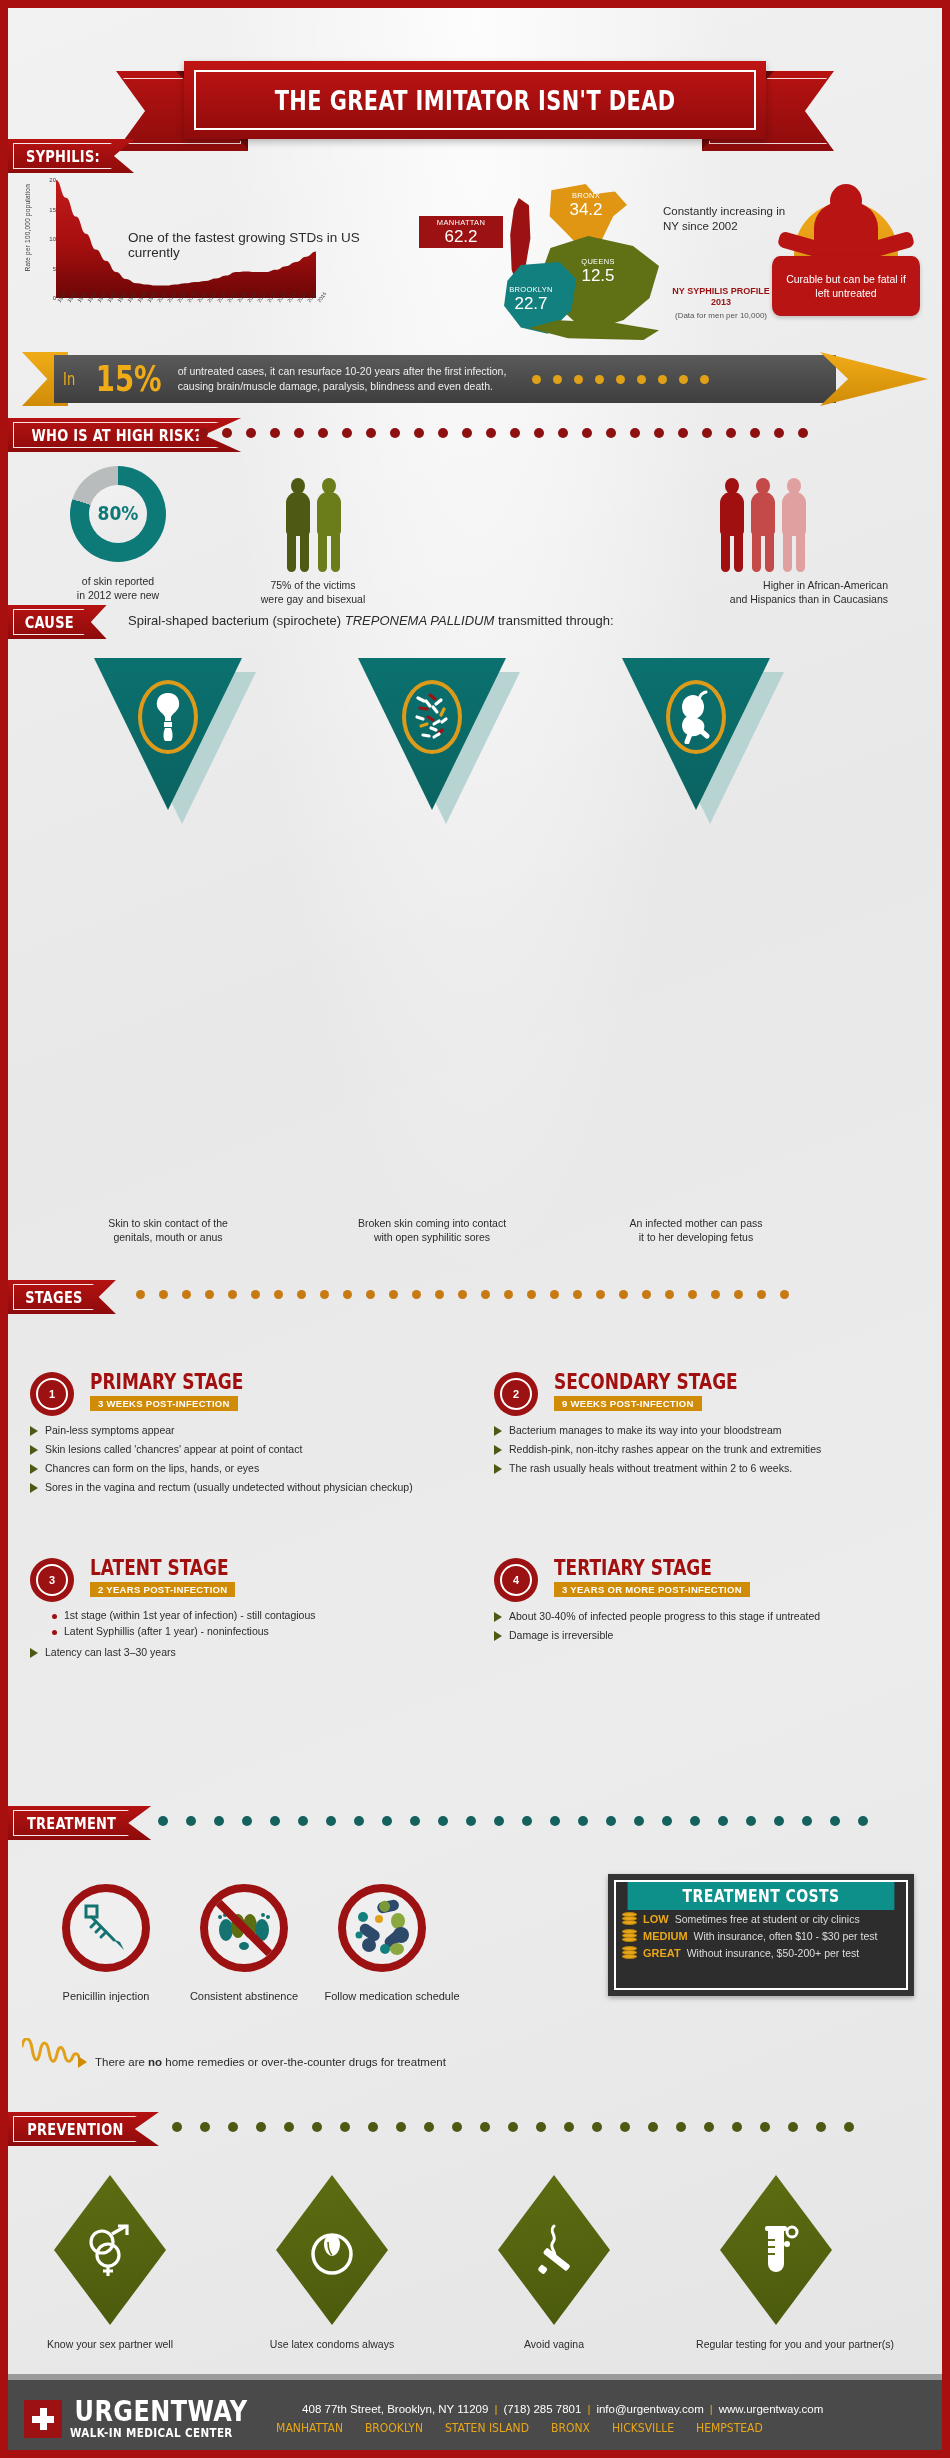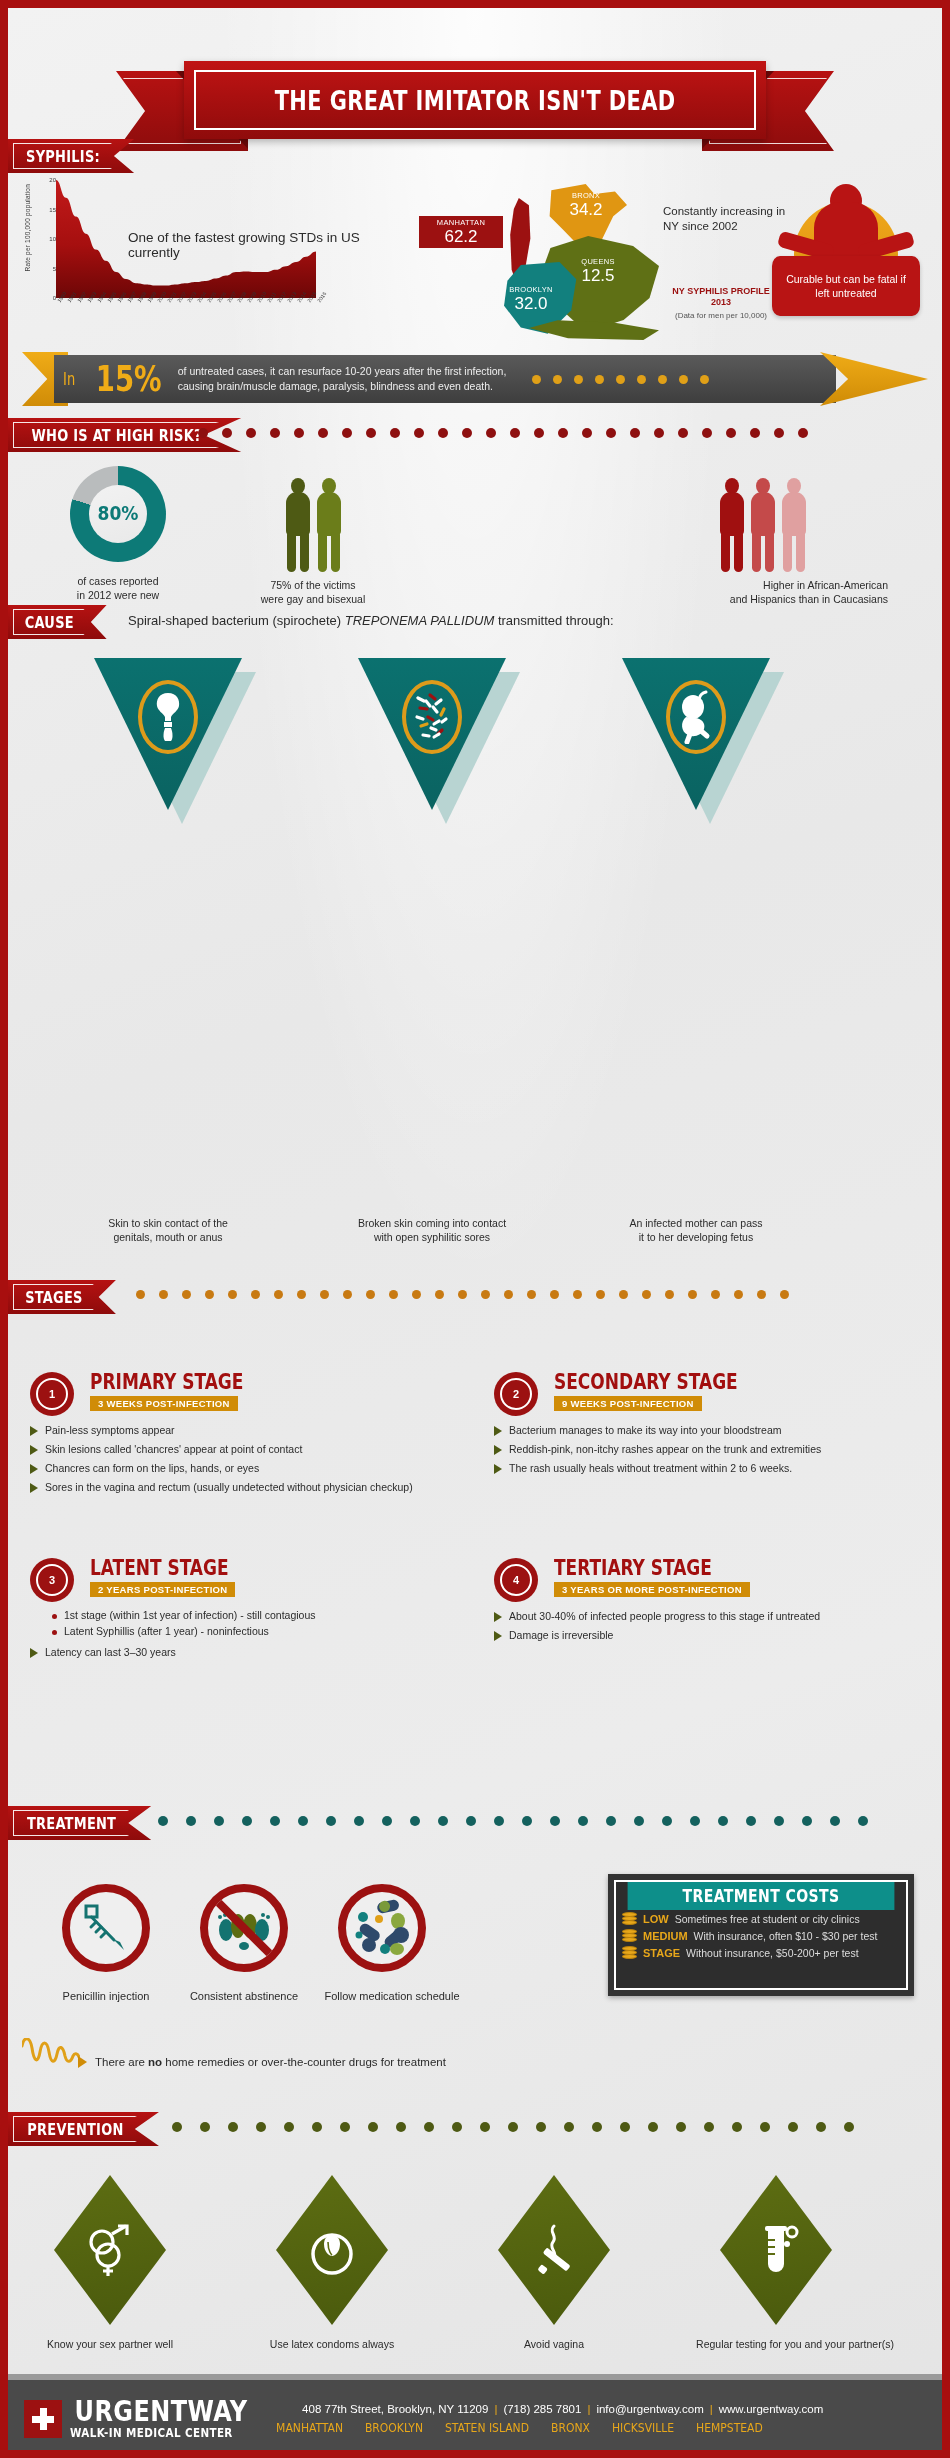--- a/index.html
+++ b/index.html
@@ -313,21 +313,21 @@
     <div class="boro-lbl" style="left:92px;top:8px;width:62px;">
       <span class="n">BRONX</span>
       <span class="v">34.2</span>
     </div>
     <div class="boro-lbl" style="left:104px;top:74px;width:62px;">
       <span class="n">QUEENS</span>
       <span class="v">12.5</span>
     </div>
     <div class="boro-lbl" style="left:34px;top:102px;width:68px;">
       <span class="n">BROOKLYN</span>
-      <span class="v">32.0</span>
+      <span class="v">22.7</span>
     </div>
   </div>
   <div class="map-note">Constantly increasing in NY since 2002</div>
   <div class="ny-profile">
     <div class="h">NY SYPHILIS PROFILE 2013</div>
     <div class="s">(Data for men per 10,000)</div>
   </div>
 
   <div class="curable">
     <div class="sun"></div>
@@ -394,21 +394,21 @@
         <span style="width: 10px; height: 10px; background: rgb(142, 16, 16);"></span>
         <span style="width: 10px; height: 10px; background: rgb(142, 16, 16);"></span>
         <span style="width: 10px; height: 10px; background: rgb(142, 16, 16);"></span>
       </div>
 
   <div class="riskcell" style="left:20px;top:458px;width:180px;">
     <div class="donut">
       <div class="hole">80%</div>
     </div>
     <div style="margin-top:12px;">
-      <span>of cases reported</span><br>
+      <span>of skin reported</span><br>
       <span>in 2012 were new</span>
     </div>
   </div>
 
   <div class="riskcell" style="left:210px;top:462px;width:190px;">
     <div class="people">
       <span class="pm">
         <i class="h" style="background:#4e5a14"></i>
             <i class="b" style="background:#4e5a14"></i>
         <i class="l1" style="background:#4e5a14"></i>
@@ -750,21 +750,21 @@
               </span>
               <b>MEDIUM</b>
               <span>With insurance, often $10 - $30 per test</span>
             </div>
             <div class="costrow">
               <span class="coin">
                 <i style="top:0"></i>
                 <i style="top:4px"></i>
                 <i style="top:8px"></i>
               </span>
-              <b>STAGE</b>
+              <b>GREAT</b>
               <span>Without insurance, $50-200+ per test</span>
             </div>
           </div>
     </div>
   </div>
 
   <svg class="squiggle" viewBox="0 0 58 44">
     <path d="M0 8 C2 -2 8 -2 10 10 C12 24 16 26 18 14 C20 2 25 2 27 14 C29 26 33 26 35 16 C37 6 41 8 43 18 C45 26 49 24 51 18 C53 14 56 16 57 19" stroke="#e0a018" stroke-width="3" fill="none" stroke-linecap="round"></path>
   </svg>
   <div class="noremedy">

